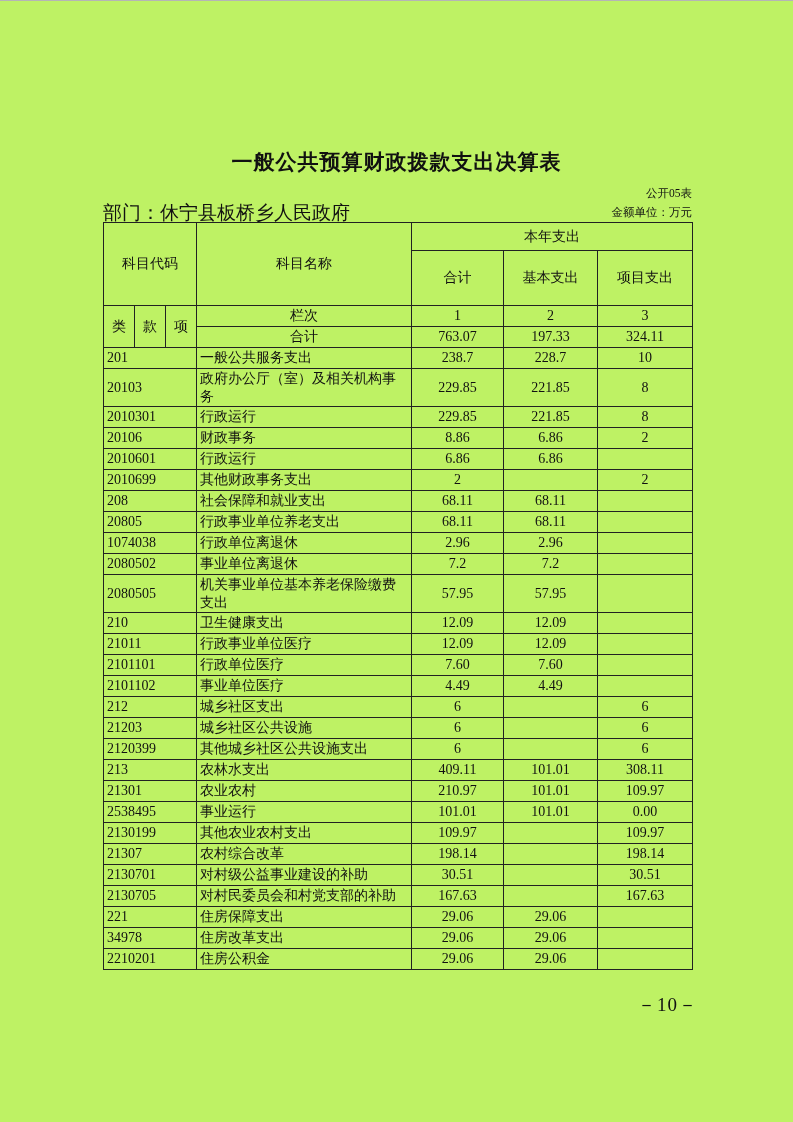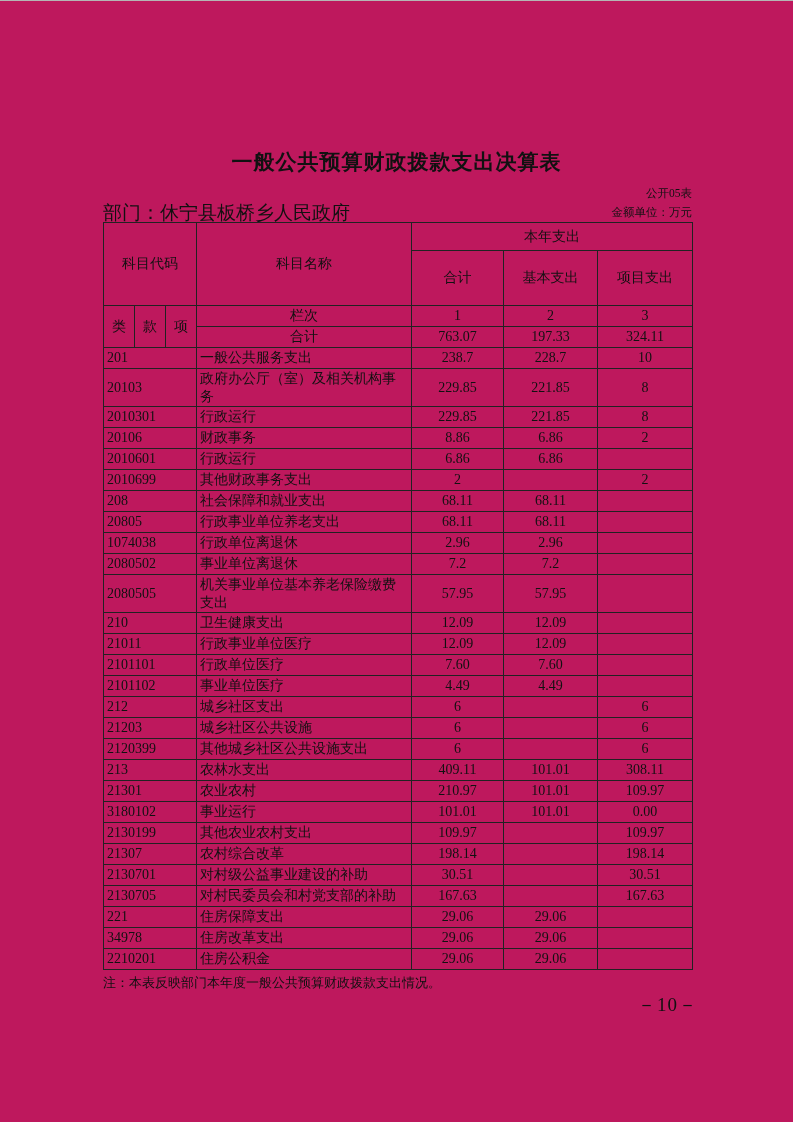--- a/index.html
+++ b/index.html
@@ -8,21 +8,21 @@
     font-family: "Liberation Serif", "DejaVu Serif", serif;
     color: #111111;
     width: 793px;
     height: 1122px;
     position: relative;
     overflow: hidden;
   }
   .page {
     position: absolute;
     inset: 0;
-    background: #be185d;
+    background: #bef264;
   }
   .top-edge {
     position: absolute;
     top: 0; left: 0;
     width: 100%;
     height: 1px;
     background: #b5b5b5;
   }
   .doc-title {
     position: absolute;
@@ -276,21 +276,21 @@
             <td class="center">308.11</td>
           </tr>
           <tr>
             <td class="left" colspan="3">21301</td>
             <td class="left">农业农村</td>
             <td class="center">210.97</td>
             <td class="center">101.01</td>
             <td class="center">109.97</td>
           </tr>
           <tr>
-            <td class="left" colspan="3">3180102</td>
+            <td class="left" colspan="3">2538495</td>
             <td class="left">事业运行</td>
             <td class="center">101.01</td>
             <td class="center">101.01</td>
             <td class="center">0.00</td>
           </tr>
           <tr>
             <td class="left" colspan="3">2130199</td>
             <td class="left">其他农业农村支出</td>
             <td class="center">109.97</td>
             <td class="center"></td>
@@ -333,17 +333,16 @@
           </tr>
           <tr>
             <td class="left" colspan="3">2210201</td>
             <td class="left">住房公积金</td>
             <td class="center">29.06</td>
             <td class="center">29.06</td>
             <td class="center"></td>
           </tr>
         </tbody>
     </table>
-    <div class="note">注：本表反映部门本年度一般公共预算财政拨款支出情况。</div>
   </div>
 
   <div class="page-number">－10－</div>
 </div>
 
 </body></html>

